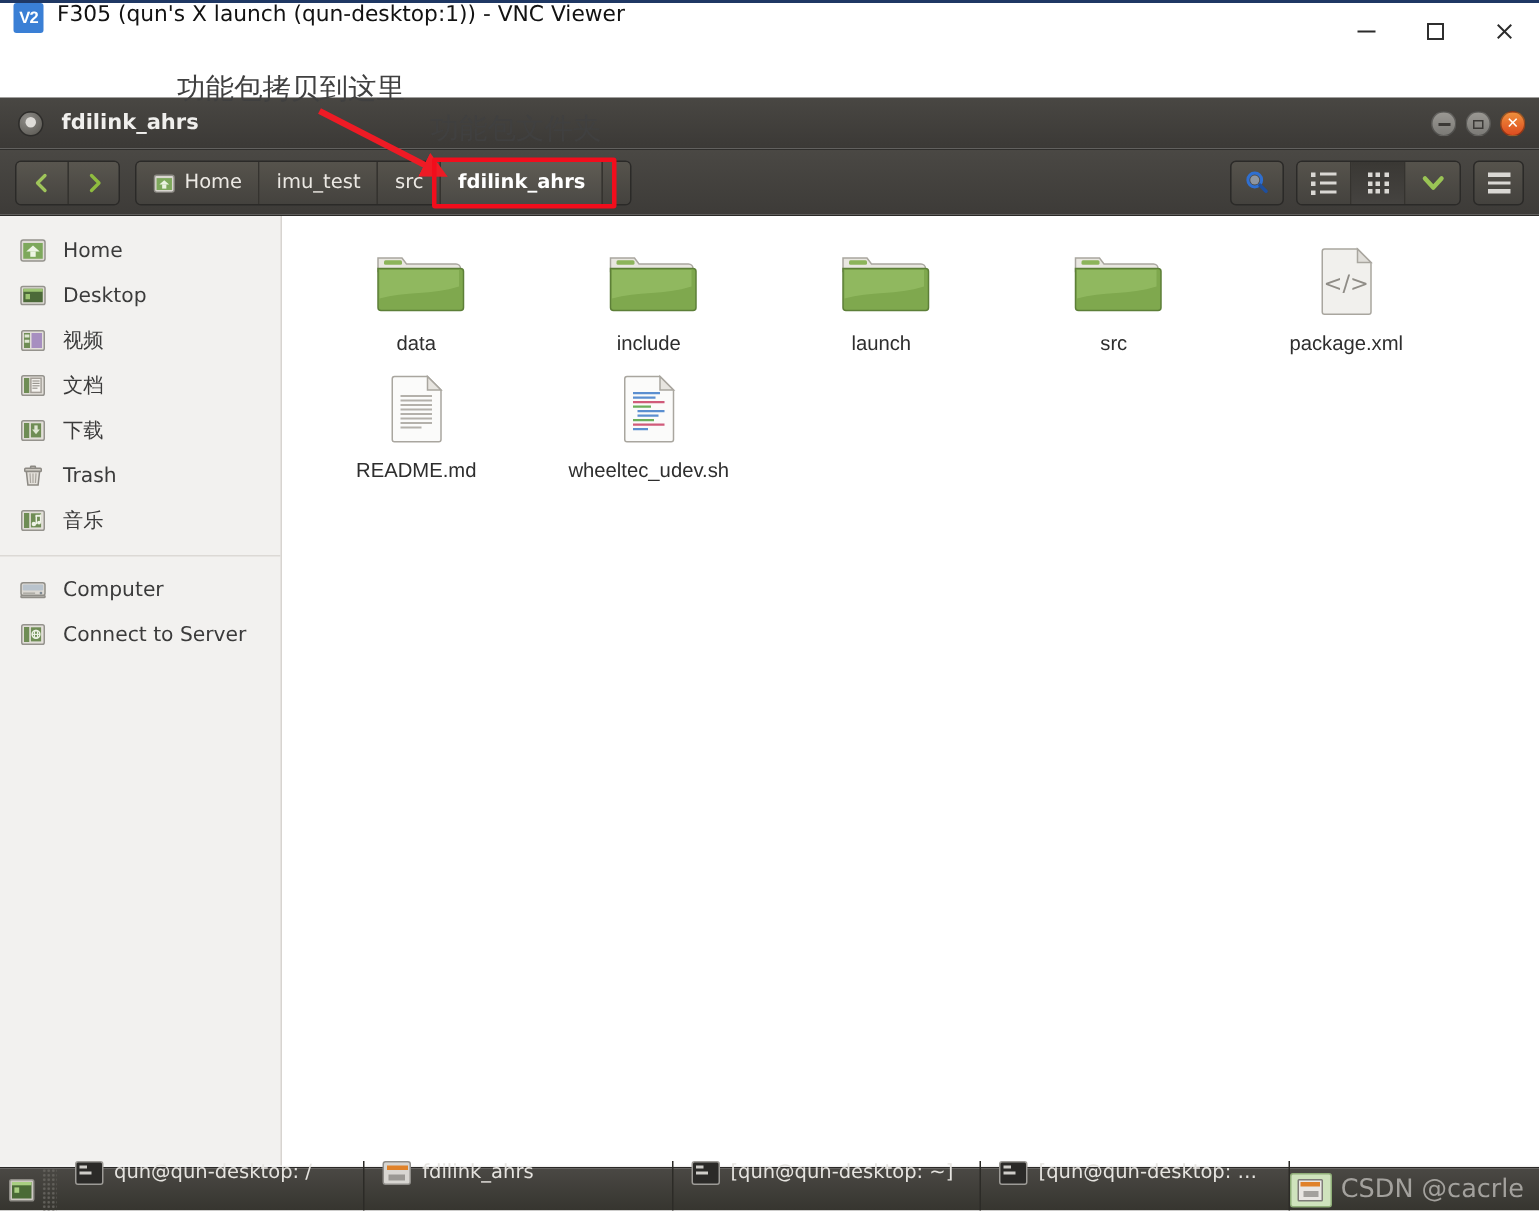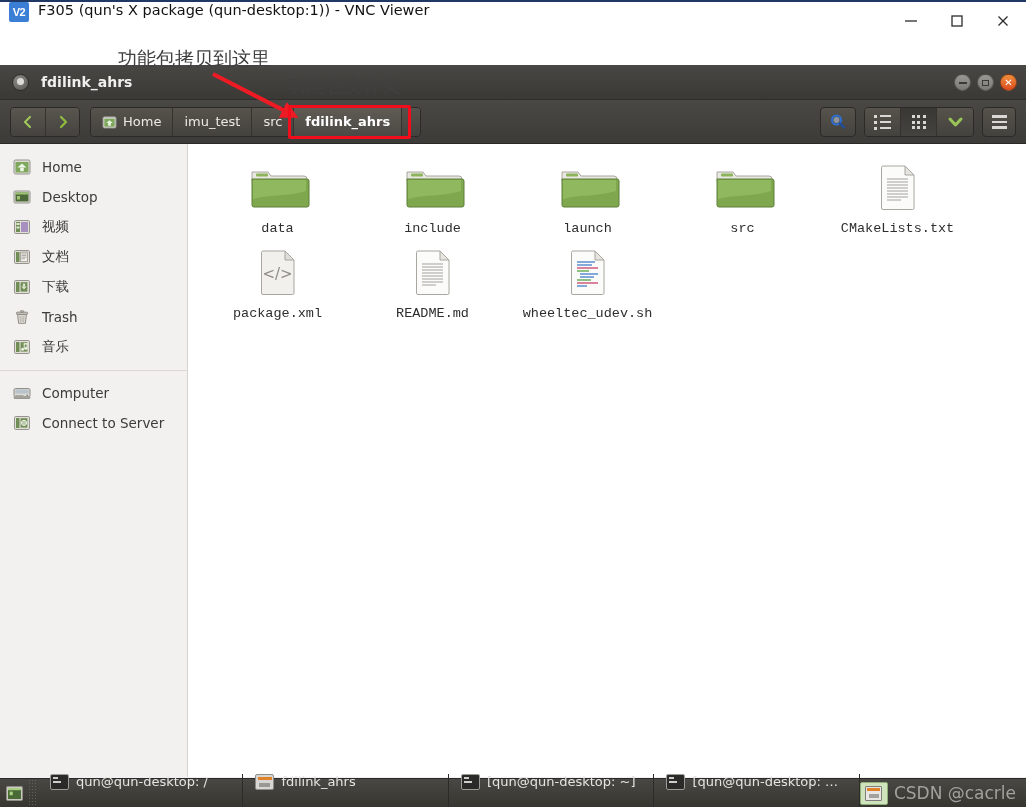--- a/index.html
+++ b/index.html
@@ -200,21 +200,21 @@
     display: flex; flex-wrap: wrap;
     width: 820px;
   }
   .cell {
     width: 155px; padding-top: 6px;
     display: flex; flex-direction: column; align-items: center;
   }
   .cell .ic { height: 56px; display: flex; align-items: flex-end; }
   .cell .nm {
     margin-top: 7px; font-size: 13.5px; color: #2e2e2e; text-align: center;
-    font-family: Liberation Mono, monospace; line-height: 1.2;
+    font-family: Liberation Sans, sans-serif; line-height: 1.2;
     max-width: 150px; word-break: break-all;
   }
 
   
   .taskbar {
     position: absolute; left: 0; top: 778px; width: 1026px; height: 29px;
     background: linear-gradient(#4a4844, #36352f);
     border-top: 1px solid #2a2927;
     display: flex; align-items: center;
   }
@@ -290,21 +290,21 @@
   }
   .anno-arrow { position: absolute; pointer-events: none; }
 </style>
 </head>
 <body>
 
 <div id="app">
 
   <div class="vnc-titlebar">
     <div class="vnc-logo">V2</div>
-    <div class="vnc-title">F305 (qun's X package (qun-desktop:1)) - VNC Viewer</div>
+    <div class="vnc-title">F305 (qun's X launch (qun-desktop:1)) - VNC Viewer</div>
     <div class="vnc-winbtns">
       <div class="vnc-winbtn">
         <svg width="16" height="16" viewBox="0 0 16 16">
             <line x1="2" y1="8" x2="14" y2="8" stroke="#2b2b2b" stroke-width="1.3"></line>
           </svg>
       </div>
       <div class="vnc-winbtn">
         <svg width="16" height="16" viewBox="0 0 16 16">
             <rect x="3" y="3" width="10" height="10" fill="none" stroke="#2b2b2b" stroke-width="1.3"></rect>
           </svg>
@@ -580,39 +580,20 @@
               <svg width="64" height="54" viewBox="0 0 64 54">
                 <path d="M6 12 h16 l3 4 h33 a3 3 0 0 1 3 3 v2 H6 Z" fill="#e9e7e1" stroke="#a9a69f"></path>
                 <rect x="10" y="13.5" width="12" height="3" rx="1" fill="#8cb45a"></rect>
                 <path d="M6 19 h55 a2 2 0 0 1 2 2 v24 a2 2 0 0 1 -2 2 H8 a2 2 0 0 1 -2 -2 Z" fill="#7fa84e" stroke="#5d7f38"></path>
                 <path d="M7 20 h53 v11 c-18 6 -36 3 -53 8 Z" fill="#96bd66" opacity="0.75"></path>
               </svg>
             </div>
             <div class="nm">src</div>
           </div>
 
-          <div class="cell">
-            <div class="ic">
-              <svg width="56" height="54" viewBox="0 0 56 54">
-                <path d="M13 6 h22 l9 9 v33 a1.5 1.5 0 0 1 -1.5 1.5 H13 a1.5 1.5 0 0 1 -1.5 -1.5 V7.5 A1.5 1.5 0 0 1 13 6 Z" fill="#fbfbfa" stroke="#a9a69f"></path>
-                <path d="M35 6 l9 9 h-9 Z" fill="#e7e5e0" stroke="#a9a69f"></path>
-                <g stroke="#b4b1ab" stroke-width="1.2">
-                  <line x1="17" y1="19" x2="38" y2="19"></line>
-                    <line x1="17" y1="22" x2="38" y2="22"></line>
-                  <line x1="17" y1="25" x2="38" y2="25"></line>
-                    <line x1="17" y1="28" x2="38" y2="28"></line>
-                  <line x1="17" y1="31" x2="38" y2="31"></line>
-                    <line x1="17" y1="34" x2="38" y2="34"></line>
-                  <line x1="17" y1="37" x2="38" y2="37"></line>
-                    <line x1="17" y1="40" x2="31" y2="40"></line>
-                </g>
-              </svg>
-            </div>
-            <div class="nm">CMakeLists.txt</div>
-          </div>
 
           <div class="cell">
             <div class="ic">
               <svg width="56" height="54" viewBox="0 0 56 54">
                 <path d="M13 6 h22 l9 9 v33 a1.5 1.5 0 0 1 -1.5 1.5 H13 a1.5 1.5 0 0 1 -1.5 -1.5 V7.5 A1.5 1.5 0 0 1 13 6 Z" fill="#f1f0ed" stroke="#a9a69f"></path>
                 <path d="M35 6 l9 9 h-9 Z" fill="#e0ded9" stroke="#a9a69f"></path>
                 <text x="27.5" y="34" font-size="15" fill="#8f8c86" text-anchor="middle" font-family="DejaVu Sans, sans-serif">&lt;/&gt;</text>
               </svg>
             </div>
             <div class="nm">package.xml</div>

